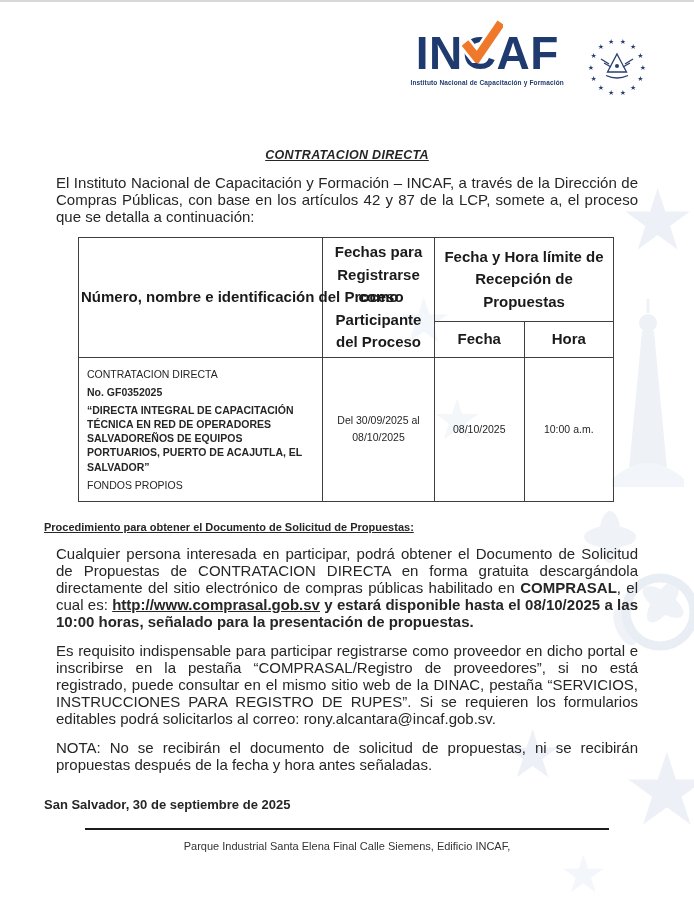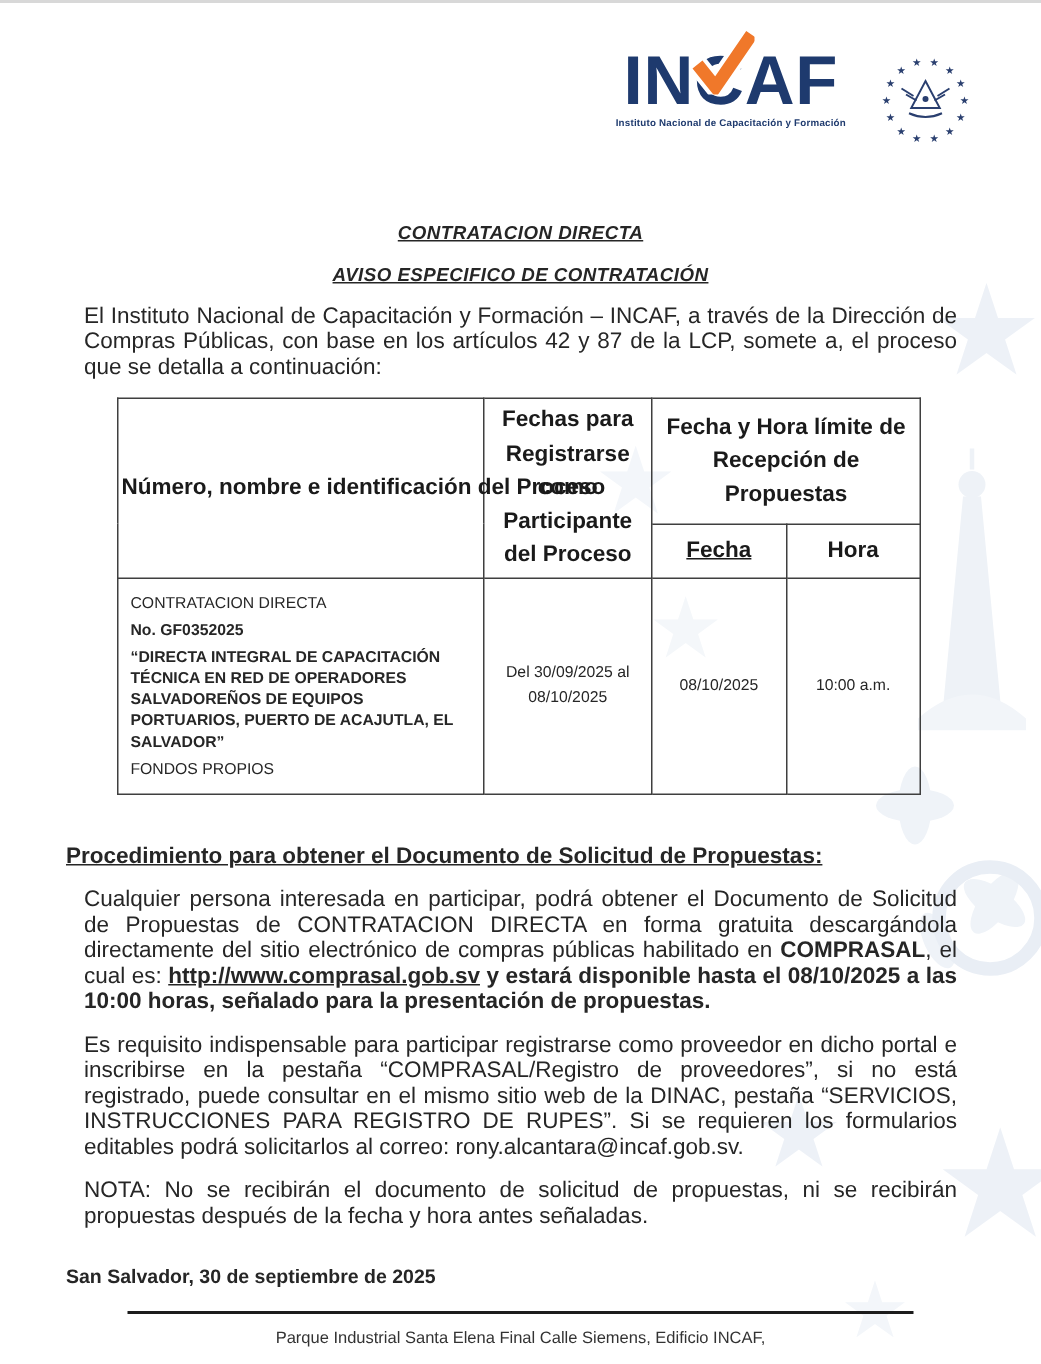--- a/index.html
+++ b/index.html
@@ -27,31 +27,31 @@
   .title2 { margin-top:14px; }
   
   .para { font-size:15px; line-height:17px; text-align:justify; margin:12px; }
   .intro { margin-top:12px; }
   
   .process-table { border-collapse:collapse; table-layout:fixed; width:536px; margin:10px 0 0 34px; }
   .process-table th, .process-table td { border:1px solid #3f3f3f; box-sizing:border-box; }
   .process-table th { font-weight:bold; text-align:center; font-size:15px; line-height:1.5; padding:3px 2px; color:#1a1a1a; }
   .th-process { width:244px; white-space:nowrap; font-size:9.5px; }
   .th-register { width:112px; padding:4px 8px; }
-  .th-fecha { width:93px;text-decoration:underline; }
+  .th-fecha { width:93px; }
   .th-hora { width:87px; }
   .th-group { height:30px; }
   .sub-row th { height:32px; }
   .body-row td { height:114px; vertical-align:middle; }
   .td-process { padding:5px 8px; font-size:10.5px; line-height:1.35; }
   .td-process .pl { margin:4px 0; }
   .td-process .pl.bold { font-weight:bold; }
   .td-center { text-align:center; font-size:10.5px; line-height:1.6; padding:0 8px; }
   
-  .proc-heading { font-size:15px; font-weight:bold; text-decoration:underline; margin:32px 0 0; }
+  .proc-heading { font-size:11px; font-weight:bold; text-decoration:underline; margin:19px 0 0; }
   .p-first { margin-top:12px; }
   .p-cont  { margin-top:0; }
   .p-sep   { margin-top:12px; }
   .bold-para { font-weight:bold; }
   .url { font-weight:bold; text-decoration:underline; color:inherit; cursor:pointer; }
   
   .date-line { text-align:left; font-weight:bold; font-size:13px; margin-top:24px; }
   .footer { margin-top:16px; }
   .rule { width:524px; margin:0 auto; border-top:2px solid #1c1c1c; }
   .f-line { text-align:center; font-size:11px; line-height:1.5; color:#333333; }
@@ -126,21 +126,20 @@
             <path d="M41,30 L49,25"></path>
           <path d="M27,33 L20,29"></path>
             <path d="M39,33 L46,29"></path>
           <path d="M22,41.5 Q33,46.5 44,41.5"></path>
         </g>
         <circle cx="33" cy="32" r="2" fill="#2a3f6f"></circle>
       </svg>
     </div>
 
     <h1 class="title1">CONTRATACION DIRECTA</h1>
-    <h2 class="title2">AVISO ESPECIFICO DE CONTRATACIÓN</h2>
 
     <p class="para intro">El Instituto Nacional de Capacitación y Formación – INCAF, a través de la Dirección de Compras Públicas, con base en los artículos 42 y 87 de la LCP, somete a, el proceso que se detalla a continuación:</p>
 
     <table class="process-table">
       <tbody>
           <tr>
         <th class="th-process" rowspan="2">Número, nombre e identificación del Proceso</th>
         <th class="th-register" rowspan="2">Fechas para Registrarse como Participante del Proceso</th>
         <th class="th-group" colspan="2">Fecha y Hora límite de Recepción de Propuestas</th>
       </tr>

